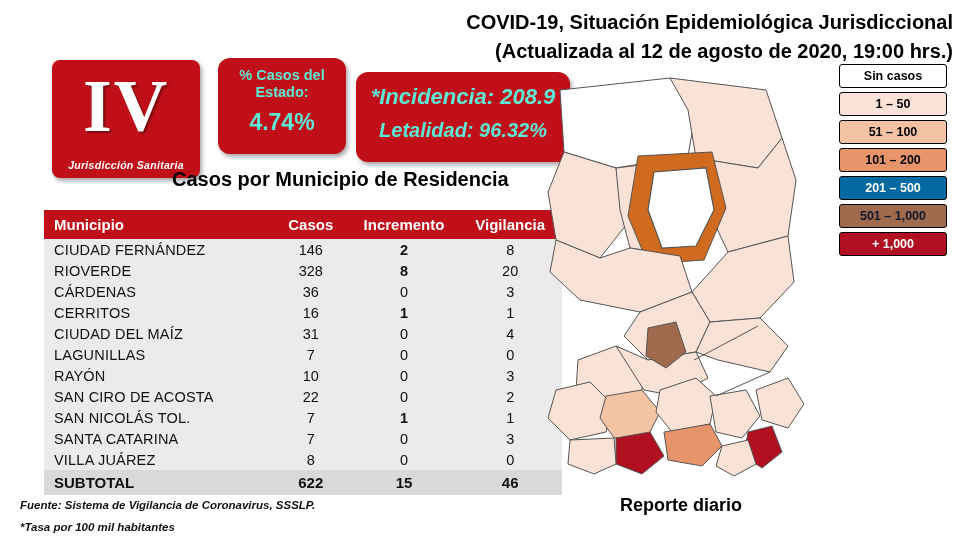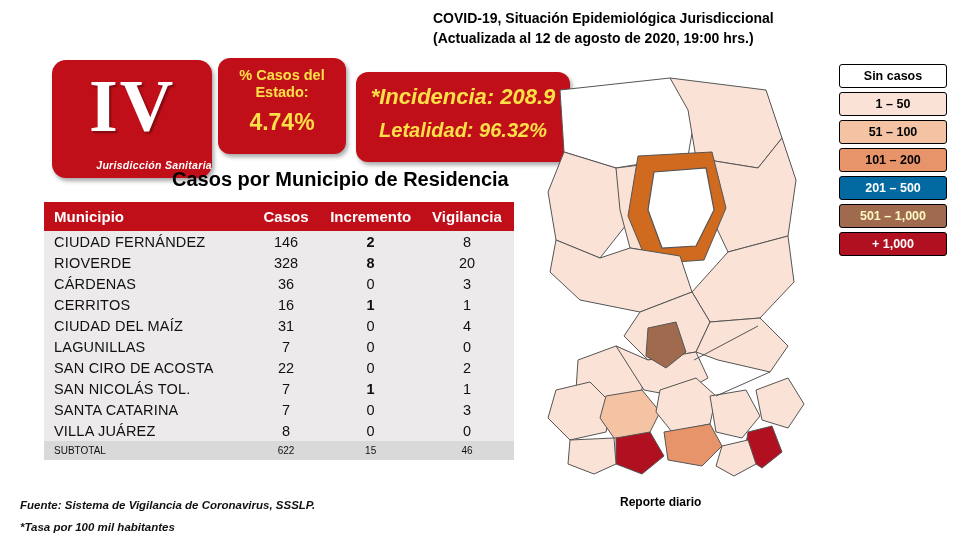--- a/index.html
+++ b/index.html
@@ -14,70 +14,70 @@
     position: relative;
     overflow: hidden;
   }
 
   
   .header {
     position: absolute;
     top: 8px;
     right: 10px;
     width: 520px;
-    text-align: left;
-    font-weight: bold;
-    font-size: 14px;
+    text-align: right;
+    font-weight: bold;
+    font-size: 20px;
     color: #000;
     line-height: 1.45;
   }
 
   
   .badge {
     position: absolute;
     left: 52px;
     top: 60px;
-    width: 160px;
+    width: 148px;
     height: 118px;
     background: #c00f18;
-    border-radius: 14px;
+    border-radius: 8px;
     box-shadow: 2px 3px 4px rgba(0,0,0,0.35);
     color: #fff;
   }
   .badge .numeral {
     position: absolute;
     top: 4px;
     left: 0;
     right: 0;
     text-align: center;
     font-family: "Liberation Serif", serif;
     font-weight: bold;
     font-size: 74px;
     letter-spacing: 2px;
     text-shadow: 2px 2px 2px rgba(0,0,0,0.35);
   }
   .badge .sub {
     position: absolute;
     bottom: 7px;
     left: 0;
     right: 0;
-    text-align: right;
+    text-align: center;
     font-size: 10.5px;
     font-weight: bold;
     font-style: italic;
     letter-spacing: 0.3px;
   }
 
   
   .stat-box {
     position: absolute;
     background: #c00f18;
     border-radius: 12px;
     box-shadow: 2px 3px 4px rgba(0,0,0,0.35);
-    color: #fde047;
+    color: #5eead4;
     text-align: center;
   }
   .stat-pct {
     left: 218px;
     top: 58px;
     width: 128px;
     height: 96px;
   }
   .stat-pct .lbl {
     margin-top: 9px;
@@ -117,22 +117,22 @@
     top: 168px;
     font-size: 20px;
     font-weight: bold;
     color: #000;
   }
 
   
   .table-wrap {
     position: absolute;
     left: 44px;
-    top: 202px;
-    width: 470px;
+    top: 210px;
+    width: 518px;
   }
   table.data {
     border-collapse: collapse;
     width: 100%;
     font-size: 14.5px;
     color: #111;
   }
   table.data thead th {
     background: #c00f18;
     color: #fff;
@@ -154,24 +154,24 @@
   table.data tbody td.muni {
     text-align: left;
     padding-left: 10px;
     letter-spacing: 0.2px;
   }
   table.data tbody td.bold {
     font-weight: bold;
   }
   table.data tfoot td {
     background: #d9d9d9;
-    font-weight: normal;
+    font-weight: bold;
     padding: 4px;
     text-align: center;
-    font-size: 10px;
+    font-size: 15px;
   }
   table.data tfoot td.muni {
     text-align: left;
     padding-left: 10px;
   }
 
   
   .footnotes {
     position: absolute;
     left: 20px;
@@ -210,21 +210,21 @@
     left: 520px;
     top: 60px;
     width: 300px;
     height: 420px;
   }
 
   .report-label {
     position: absolute;
     left: 620px;
     top: 495px;
-    font-size: 12px;
+    font-size: 18px;
     font-weight: bold;
     color: #000;
   }
 </style>
 </head>
 <body>
 
 <div class="header">
   <div>COVID-19, Situación Epidemiológica Jurisdiccional</div>
   <div>(Actualizada al 12 de agosto de 2020, 19:00 hrs.)</div>
@@ -288,20 +288,26 @@
           <td class="">0</td>
           <td class="">4</td>
         </tr>
         <tr>
           <td class="muni">LAGUNILLAS</td>
           <td class="">7</td>
           <td class="">0</td>
           <td class="">0</td>
         </tr>
         <tr>
+          <td class="muni">RAYÓN</td>
+          <td class="">10</td>
+          <td class="">0</td>
+          <td class="">3</td>
+        </tr>
+        <tr>
           <td class="muni">SAN CIRO DE ACOSTA</td>
           <td class="">22</td>
           <td class="">0</td>
           <td class="">2</td>
         </tr>
         <tr>
           <td class="muni">SAN NICOLÁS TOL.</td>
           <td class="">7</td>
           <td class=" bold">1</td>
           <td class="">1</td>
@@ -334,21 +340,21 @@
   <div>Fuente:  Sistema de Vigilancia  de Coronavirus, SSSLP.</div>
   <div style="margin-top:6px">*Tasa por 100 mil habitantes</div>
 </div>
 
 <div class="legend">
     <div class="item" style="background: rgb(255, 255, 255);">Sin casos</div>
     <div class="item" style="background: rgb(250, 227, 214);">1 – 50</div>
     <div class="item" style="background: rgb(244, 195, 164); text-align: center;">51 – 100</div>
     <div class="item" style="background: rgb(232, 148, 106);">101 – 200</div>
     <div class="item" style="background: #0369a1; color: rgb(255, 255, 255);">201 – 500</div>
-    <div class="item" style="background: rgb(160, 106, 78); color: #fef9c3;">501 – 1,000</div>
+    <div class="item" style="background: rgb(160, 106, 78); color: #0f172a;">501 – 1,000</div>
     <div class="item" style="background: rgb(176, 16, 32); color: rgb(255, 255, 255);">+ 1,000</div>
   </div>
 
 <div class="map">
   <svg width="300" height="420" viewBox="0 0 300 420">
     <g stroke="#555" stroke-width="1" id="map-shapes">
 
       <polygon points="40,30 150,18 176,50 168,96 96,108 44,92" fill="#ffffff"></polygon>
       <polygon points="150,18 246,30 262,78 238,108 176,98 168,50" fill="#fae3d6"></polygon>
       <polygon points="44,92 96,108 110,160 80,198 36,180 28,132" fill="#fae3d6"></polygon>

